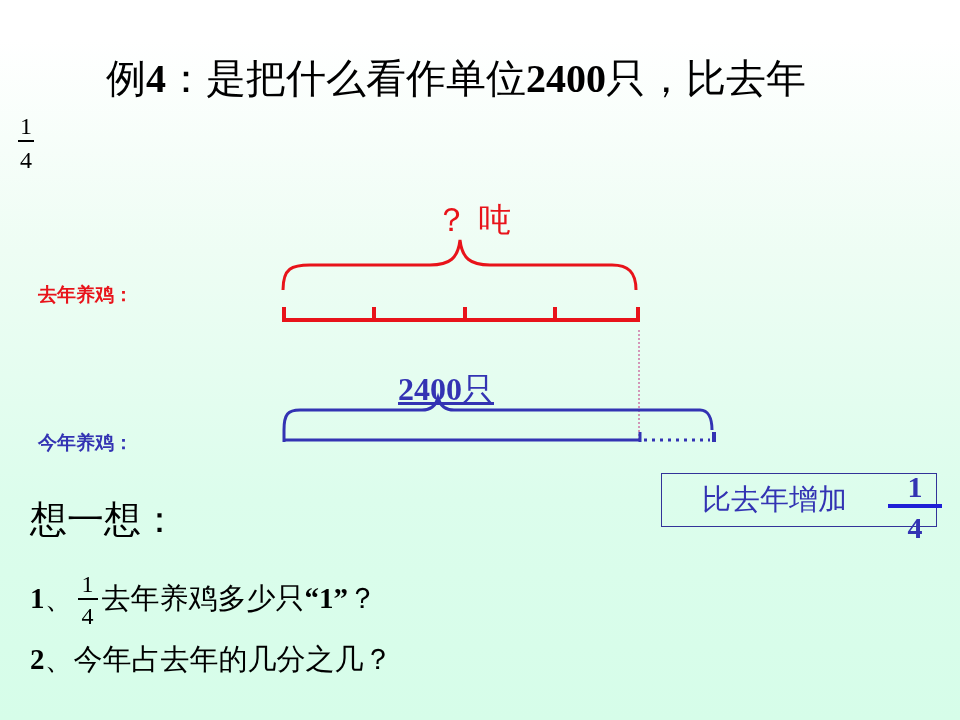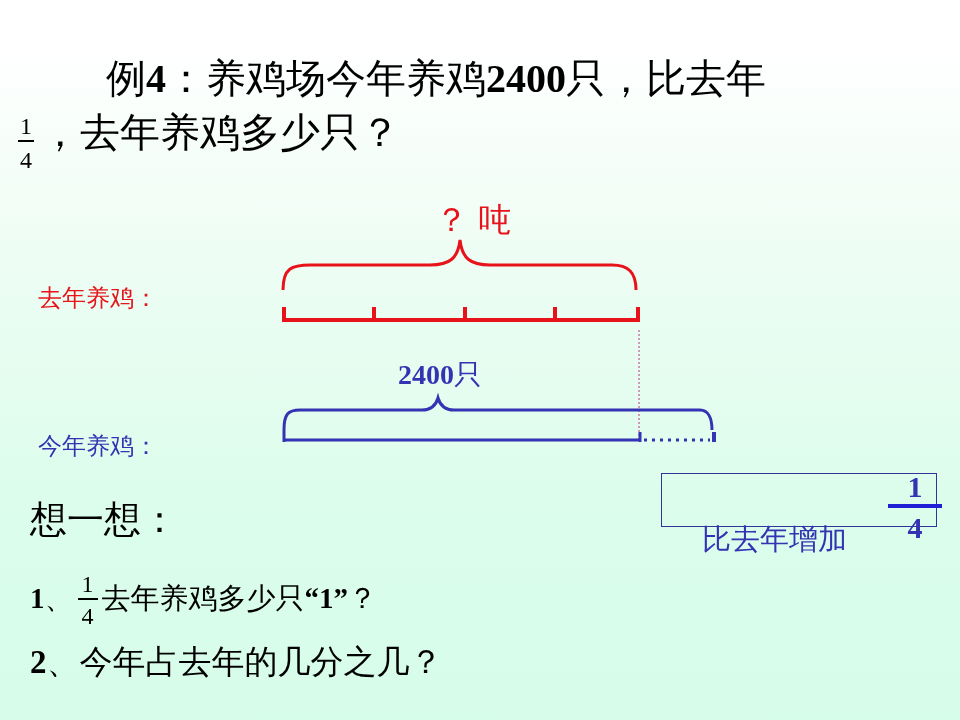--- a/index.html
+++ b/index.html
@@ -10,41 +10,41 @@
     color:#000;
   }
   .abs { position:absolute; white-space:nowrap; }
   .title { font-size:40px; line-height:48px; }
   .b { font-family:"Liberation Serif", serif; font-weight:bold; }
   .frac { display:inline-block; vertical-align:middle; text-align:center; font-family:"Liberation Serif", serif; line-height:1; }
   .frac .n, .frac .d { display:block; }
   .frac .bar { display:block; height:2px; background:currentColor; margin:2px 0; }
   .red { color:#e8131a; }
   .blue { color:#3333b3; }
-  .label { font-size:24px; }
+  .label { font-size:19px;font-weight:bold; }
   svg { position:absolute; left:0; top:0; }
   .box {
     position:absolute; left:661px; top:473px; width:276px; height:54px;
     border:1px solid #333399; box-sizing:border-box;
   }
 </style>
 </head>
 <body>
 
 <div class="abs title" style="left:106px; top:54px;">
-  <span>例</span><span class="b">4</span><span>：</span><span>养鸡场今年养鸡</span><span class="b">2400</span><span>只，比去年</span>
+  <span>例</span><span class="b">4</span><span>：</span><span>是把什么看作单位</span><span class="b">2400</span><span>只，比去年</span>
 </div>
 
 <div class="abs title" style="left:12px; top:108px;">
-  <span class="frac" style="font-size:24px; margin:0 6px; width:16px; vertical-align:-22px;"><span class="n">1</span><span class="bar"></span><span class="d" style="margin-top:6px;">4</span></span><span>，去年养鸡多少只？</span>
+  <span class="frac" style="font-size:24px; margin:0 6px; width:16px; vertical-align:-22px;"><span class="n">1</span><span class="bar"></span><span class="d" style="margin-top:6px;">4</span></span>
 </div>
 
 <div class="abs red" style="left:435px; top:198px; font-size:33px;">？ 吨</div>
 <div class="abs red label" style="left:38px; top:282px;">去年养鸡：</div>
-<div class="abs blue" style="left:398px; top:356px; font-size:28px;">
+<div class="abs blue" style="left:398px; top:368px; font-size:32px;text-decoration:underline;">
   <span class="b">2400</span><span>只</span>
 </div>
 <div class="abs blue label" style="left:38px; top:430px;">今年养鸡：</div>
 
 <svg width="960" height="720">
 
   <path d="M283,290 C283,268 292,265 310,265 L430,265 C450,265 458,258 460,240 C462,258 470,265 490,265 L612,265 C628,265 636,272 636,290" fill="none" stroke="#e8131a" stroke-width="3"></path>
 
   <g stroke="#e8131a" stroke-width="4">
     <line x1="283" y1="320" x2="639" y2="320"></line>
@@ -62,30 +62,30 @@
   <g stroke="#3333b3" stroke-width="3">
     <line x1="284" y1="440" x2="640" y2="440"></line>
     <line x1="284" y1="430" x2="284" y2="442"></line>
     <line x1="640" y1="432" x2="640" y2="442"></line>
     <line x1="644" y1="440" x2="710" y2="440" stroke-dasharray="3,5"></line>
     <line x1="714" y1="432" x2="714" y2="442" stroke-width="4"></line>
   </g>
 </svg>
 
 <div class="box"></div>
-<div class="abs blue" style="left:702px; top:480px; font-size:29px;margin-top:40px;">
+<div class="abs blue" style="left:702px; top:480px; font-size:29px;">
   <span>比去年增加</span>
 </div>
 <div class="abs" style="left:888px; top:473px; width:54px; font-family:'Liberation Serif',serif; font-weight:bold; font-size:30px; color:#3333b3; text-align:center; line-height:28px;">
   <div>1</div>
   <div style="height:4px; background:#1f1fd6; margin:3px 0 6px 0;"></div>
   <div>4</div>
 </div>
 
 <div class="abs" style="left:30px; top:495px; font-size:37px;text-align:center;">想一想：</div>
 
 <div class="abs" style="left:30px; top:572px; font-size:29px;">
   <span class="b">1</span><span>、</span><span class="frac" style="font-size:24px; width:20px; margin:0 4px; vertical-align:-16px;"><span class="n">1</span><span class="bar"></span><span class="d" style="margin-top:4px;">4</span></span><span>去年养鸡多少只</span><span class="b">“</span><span class="b">1</span><span class="b">”</span><span>？</span>
 </div>
 
-<div class="abs" style="left:30px; top:640px; font-size:33px;">
+<div class="abs" style="left:30px; top:640px; font-size:29px;">
   <span class="b">2</span><span>、</span><span>今年占去年的几分之几？</span>
 </div>
 
 </body></html>

